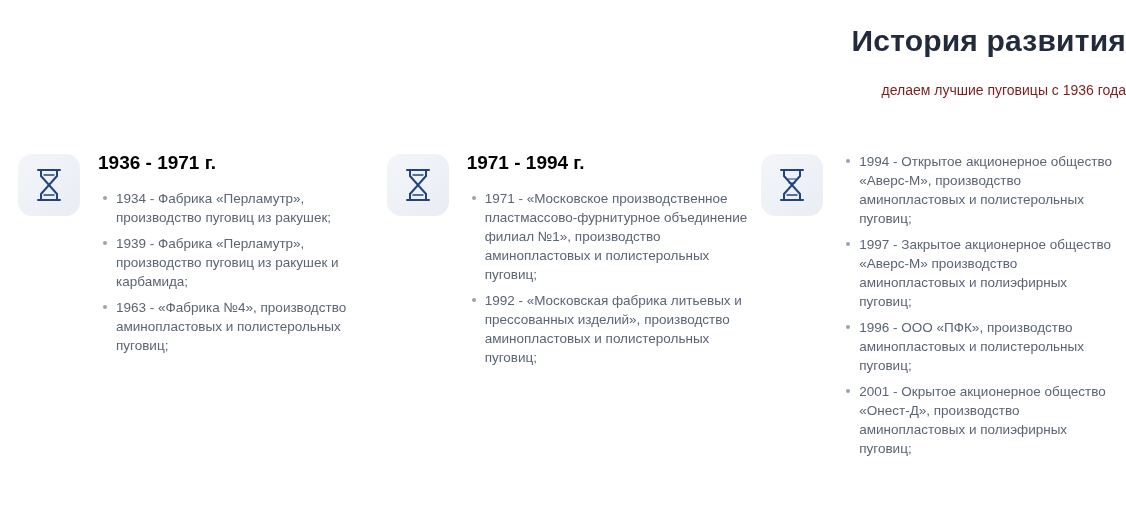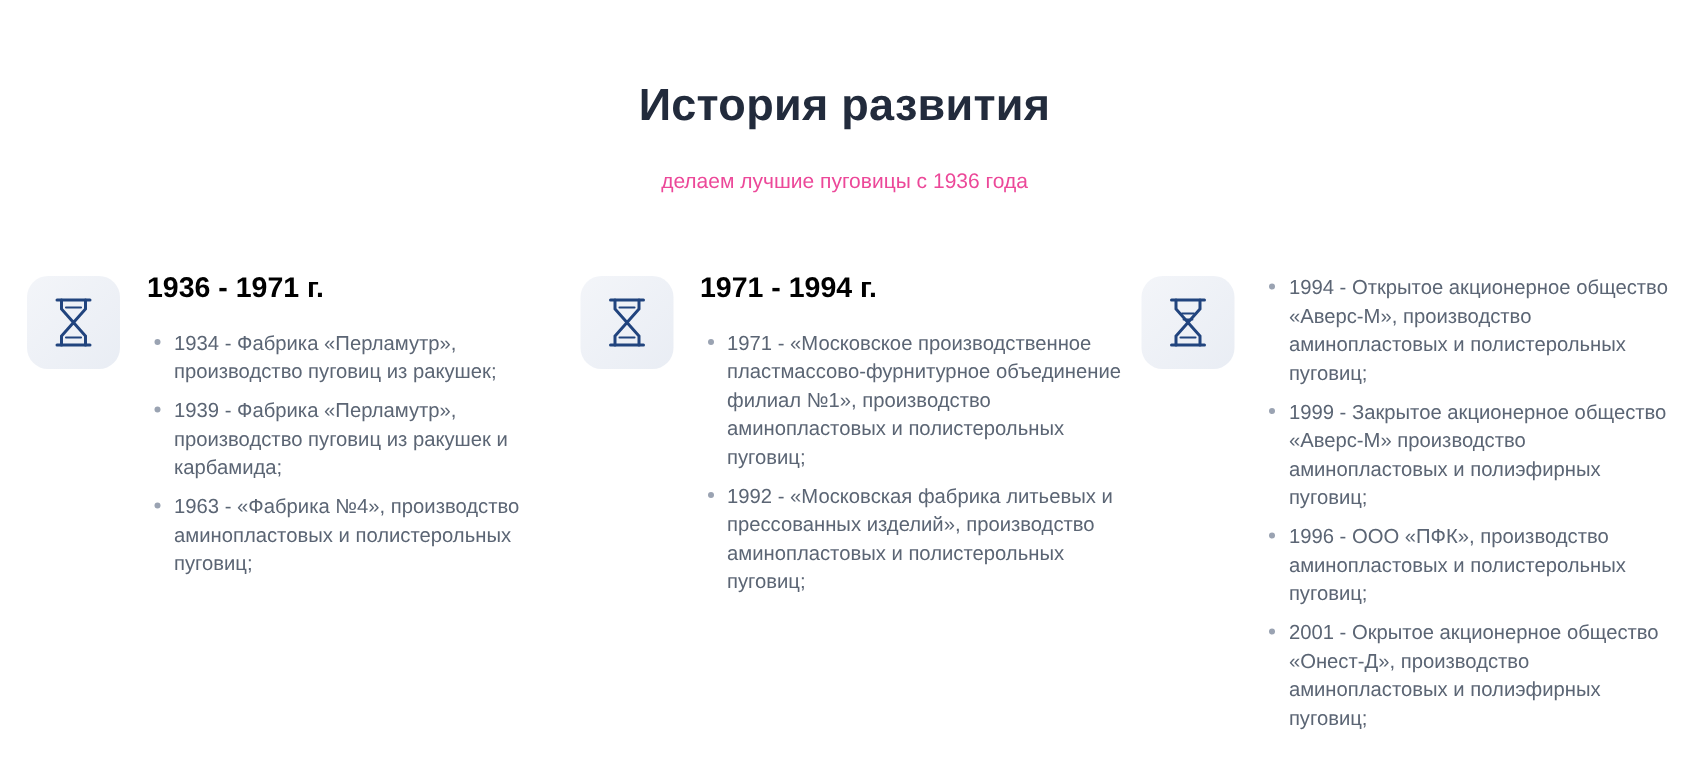--- a/index.html
+++ b/index.html
@@ -15,34 +15,33 @@
     color: #2b3445;
     overflow: hidden;
   }
   .page {
     position: relative;
     width: 1126px;
     height: 507px;
     box-sizing: border-box;
   }
   .header {
-    text-align: center;
-    padding-top: 12px;
-    margin-top: 42px;
+    text-align: right;
+    padding-top: 24px;
   }
   .page-title {
     font-size: 30px;
     font-weight: bold;
     color: #222b3c;
     margin: 0;
     letter-spacing: 0.2px;
   }
   .page-subtitle {
     font-size: 14px;
-    color: #ec4899;
+    color: #7f1d1d;
     margin: 24px 0 0 0;
     font-weight: normal;
   }
   .columns {
     display: flex;
     align-items: flex-start;
     margin-top: 52px;
     padding: 0 10px 0 10px;
   }
   .col {
@@ -165,21 +164,21 @@
           <path d="M9 3 L9 9 L17 18 L25 9 L25 3"></path>
           <path d="M9 33 L9 27 L17 18 L25 27 L25 33"></path>
           <line x1="13" y1="12" x2="21" y2="12" stroke-width="1.2"></line>
           <line x1="14" y1="16" x2="20" y2="16" stroke-width="1.2"></line>
           <line x1="12" y1="28" x2="22" y2="28" stroke-width="1.4"></line>
         </svg>
       </div>
       <div class="col-body">
         <ul class="items">
           <li>1994 - Открытое акционерное общество «Аверс-М», производство аминопластовых и полистерольных пуговиц;</li>
-          <li>1999 - Закрытое акционерное общество «Аверс-М» производство аминопластовых и полиэфирных пуговиц;</li>
+          <li>1997 - Закрытое акционерное общество «Аверс-М» производство аминопластовых и полиэфирных пуговиц;</li>
           <li>1996 - ООО «ПФК», производство аминопластовых и полистерольных пуговиц;</li>
           <li>2001 - Окрытое акционерное общество «Онест-Д», производство аминопластовых и полиэфирных пуговиц;</li>
         </ul>
       </div>
     </div>
 
   </div>
 </div>
 
 </body></html>

